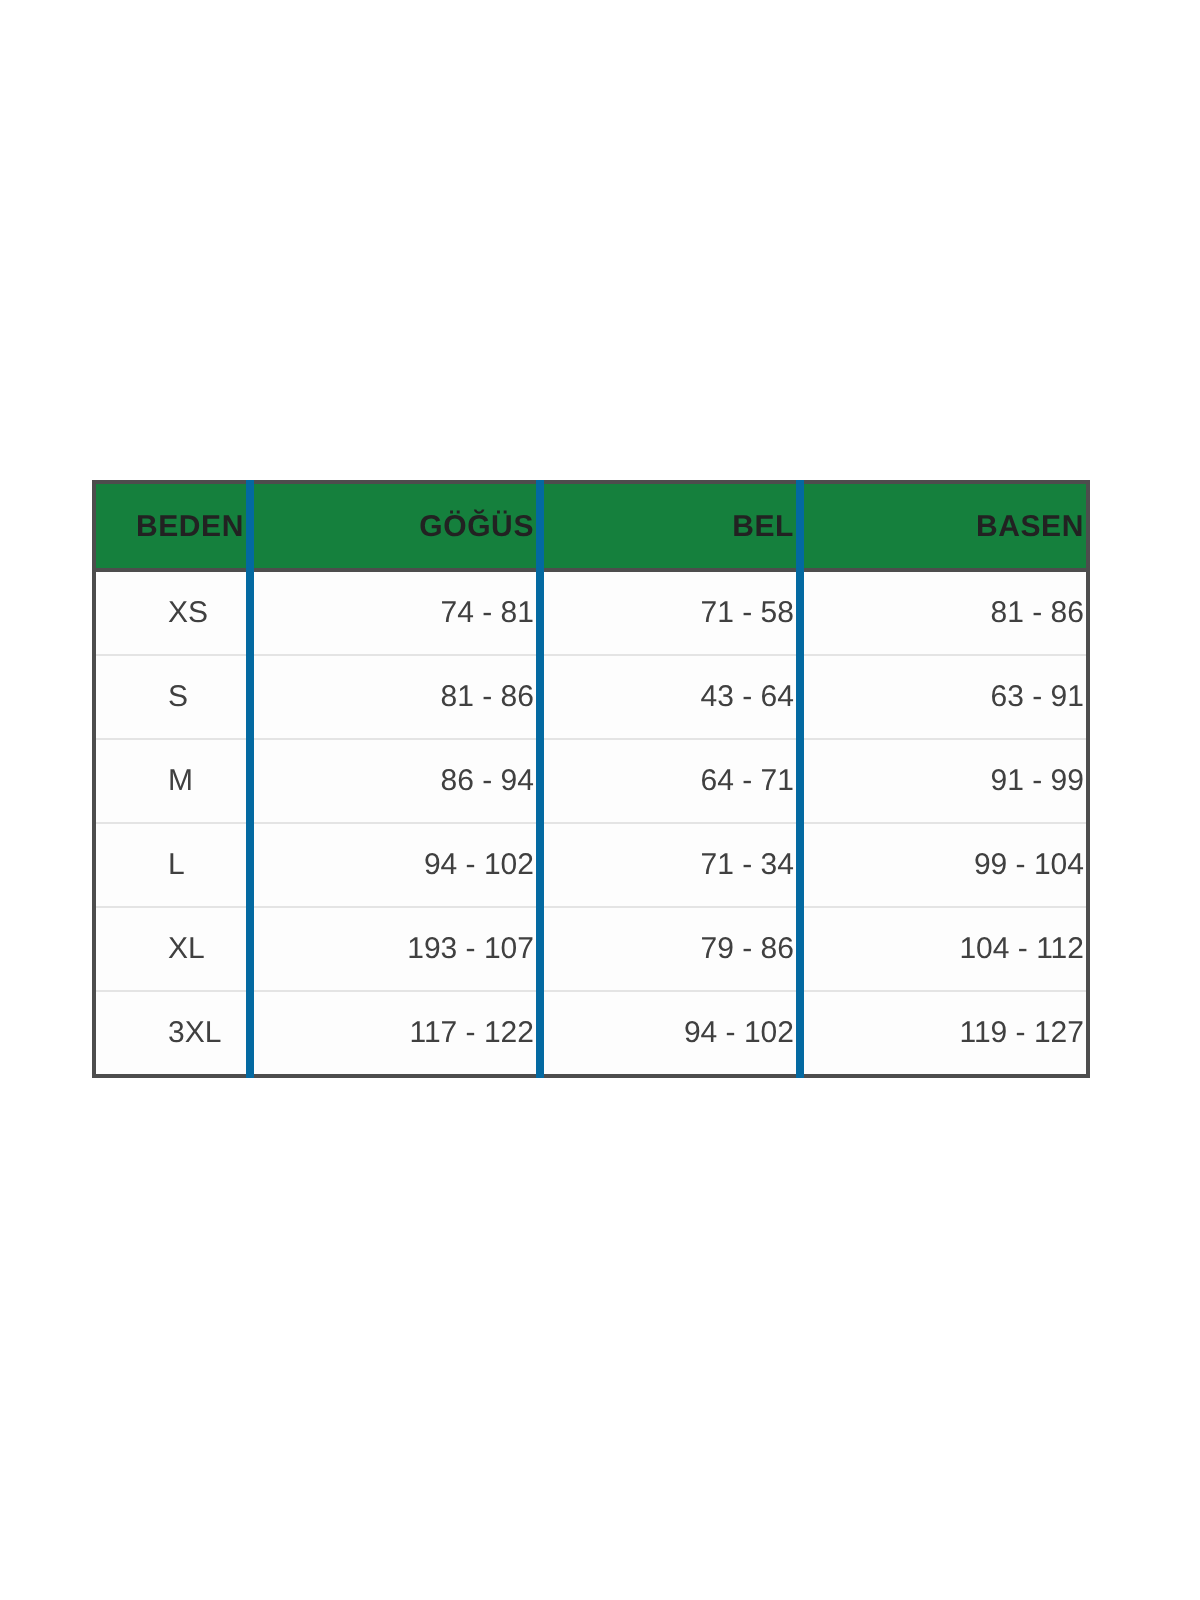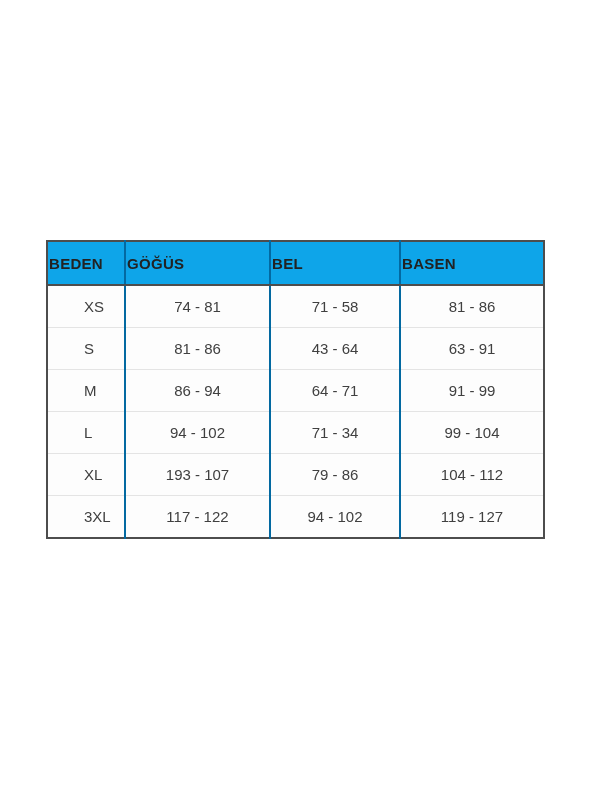--- a/index.html
+++ b/index.html
@@ -23,39 +23,39 @@
     table-layout: fixed;
     background: #fdfdfd;
     border: 2px solid #4d4d4d;
   }
   .col-size  { width: 78px; }
   .col-chest { width: 145px; }
   .col-waist { width: 130px; }
   .col-hip   { width: 144px; }
 
   .size-table th {
-    background: #0ea5e9;
+    background: #15803d;
     height: 40px;
     font-size: 15px;
     font-weight: bold;
     color: #222222;
-    text-align: left;
+    text-align: right;
     letter-spacing: 0.3px;
     border-bottom: 2px solid #4d4d4d;
   }
   .size-table th + th,
   .size-table td + td {
-    border-left: 2px solid #0369a1;
+    border-left: 4px solid #0369a1;
     margin-top: 16px;
   }
   .size-table td {
     height: 39px;
     font-size: 15px;
     color: #404040;
-    text-align: center;
+    text-align: right;
     border-top: 1px solid #e4e4e4;
   }
   .size-table td.size-cell {
     text-align: left;
     padding-left: 36px;
   }
 </style>
 </head>
 <body>
 

